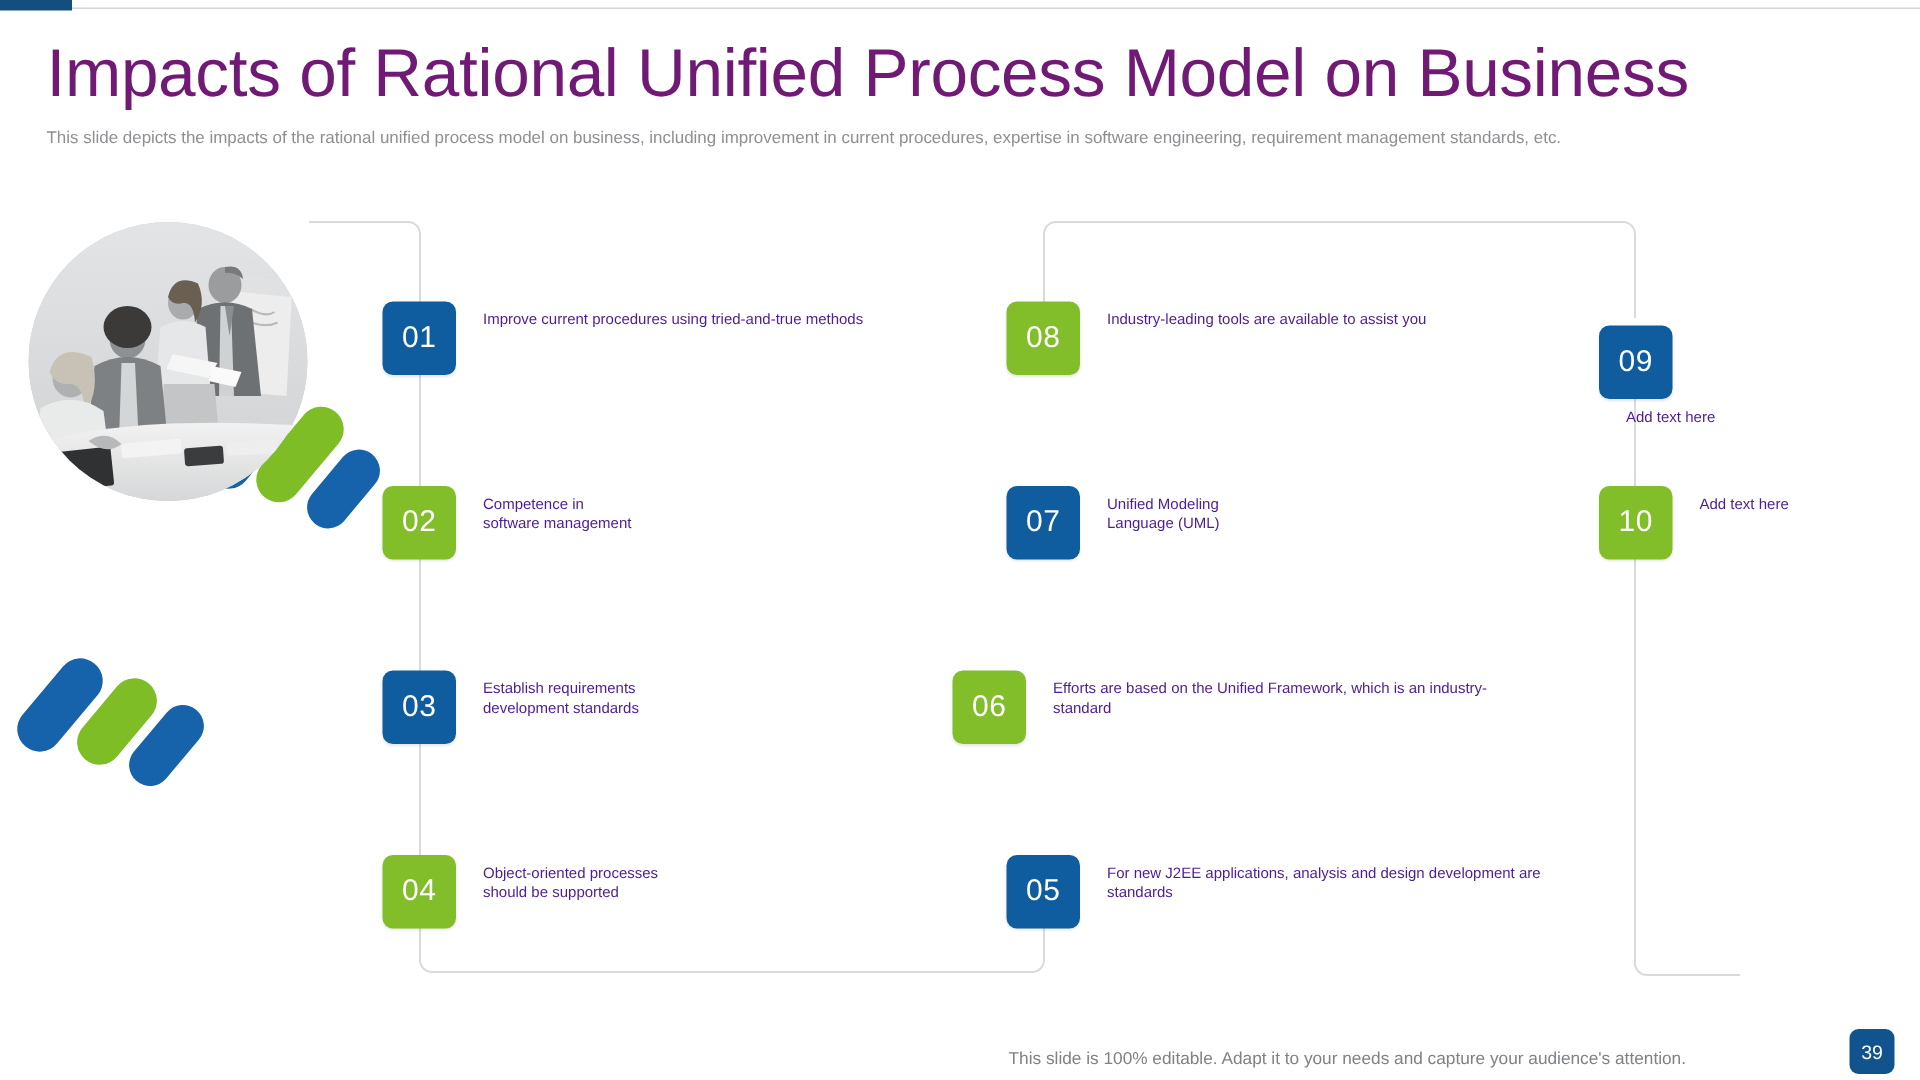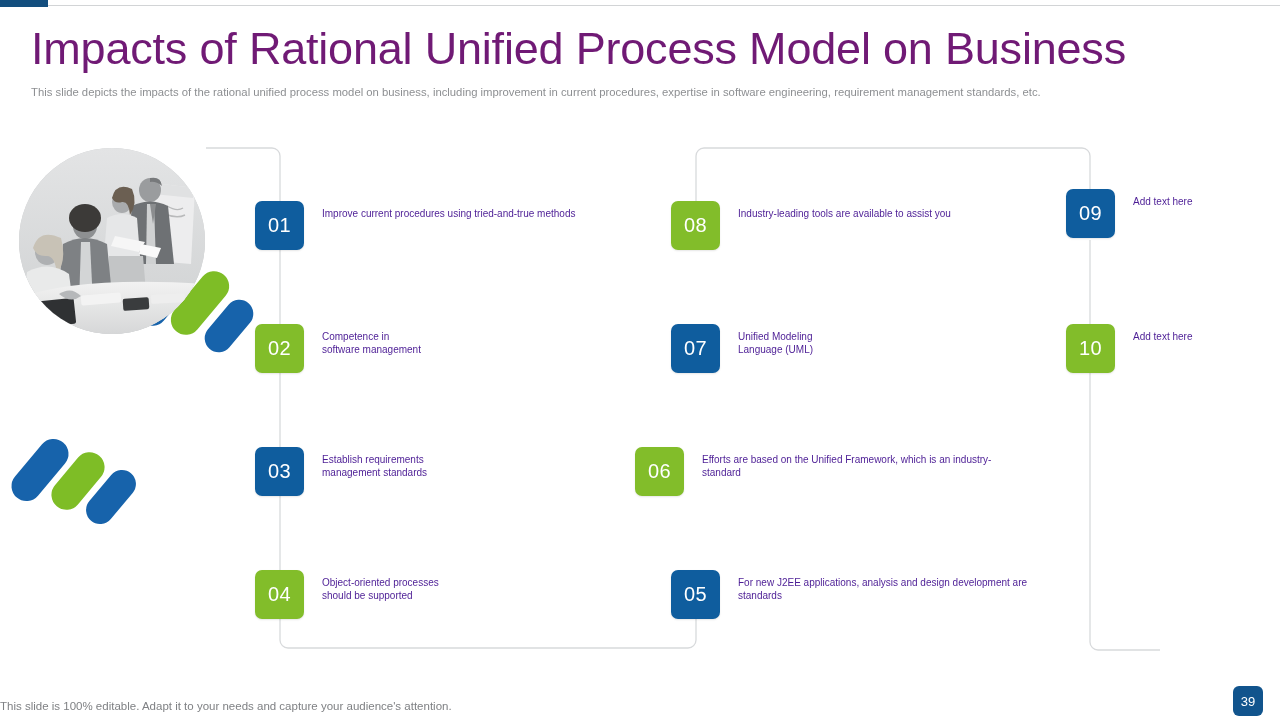--- a/index.html
+++ b/index.html
@@ -122,21 +122,21 @@
     font-size: 10px;
     line-height: 1.33;
     color: #4c1d95;
   }
 
   
   .footer-note {
     position: absolute;
     left: 0; top: 700px;
     width: 1124px;
-    text-align: left;
+    text-align: right;
     font-size: 11.5px;
     color: #7f8184;
   }
   .page-badge {
     position: absolute;
     left: 1233px; top: 686px;
     width: 30px; height: 30px;
     border-radius: 6px;
     background: #11548d;
     color: #ffffff;
@@ -235,21 +235,21 @@
 
   <div class="item" style="left:255px; top:324px; width:350px;">
     <div class="badge green">02</div>
     <div class="item-text" style="white-space: pre-line;">Competence in
 software management</div>
   </div>
 
   <div class="item" style="left:255px; top:447px; width:350px;">
     <div class="badge blue">03</div>
     <div class="item-text" style="white-space: pre-line;">Establish requirements
-management standards</div>
+development standards</div>
   </div>
 
   <div class="item" style="left:255px; top:570px; width:350px;">
     <div class="badge green">04</div>
     <div class="item-text" style="white-space: pre-line;">Object-oriented processes
 should be supported</div>
   </div>
 
   <div class="item" style="left:671px; top:201px; width:360px;">
     <div class="badge green">08</div>
@@ -265,21 +265,21 @@
   <div class="item" style="left:635px; top:447px; width:360px;">
     <div class="badge green">06</div>
     <div class="item-text">Efforts are based on the Unified Framework, which is an industry-standard</div>
   </div>
 
   <div class="item" style="left:671px; top:570px; width:360px;">
     <div class="badge blue">05</div>
     <div class="item-text">For new J2EE applications, analysis and design development are standards</div>
   </div>
 
-  <div class="item" style="left:1066px; top:189px; width:200px;">
+  <div class="item" style="left:1066px; top:217px; width:200px;flex-direction:column;">
     <div class="badge blue">09</div>
     <div class="item-text">Add text here</div>
   </div>
 
   <div class="item" style="left:1066px; top:324px; width:200px;">
     <div class="badge green">10</div>
     <div class="item-text">Add text here</div>
   </div>
 
   <div class="footer-note">This slide is 100% editable. Adapt it to your needs and capture your audience's attention.</div>

